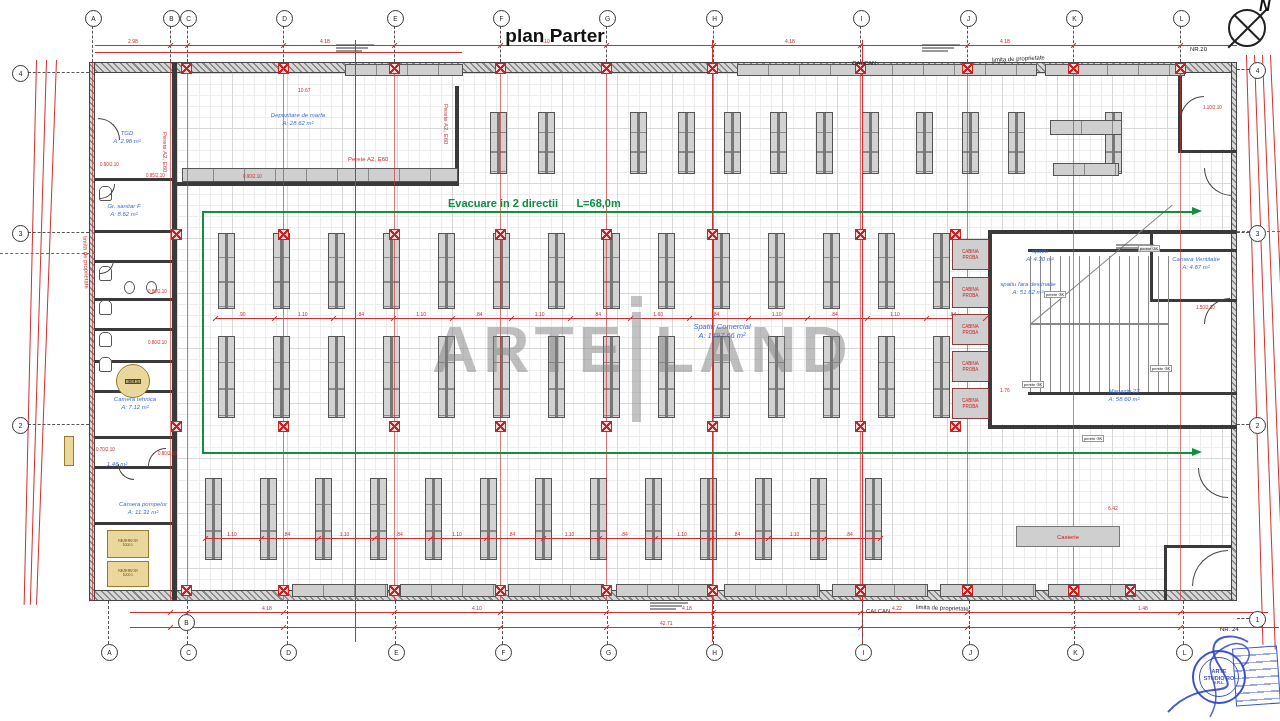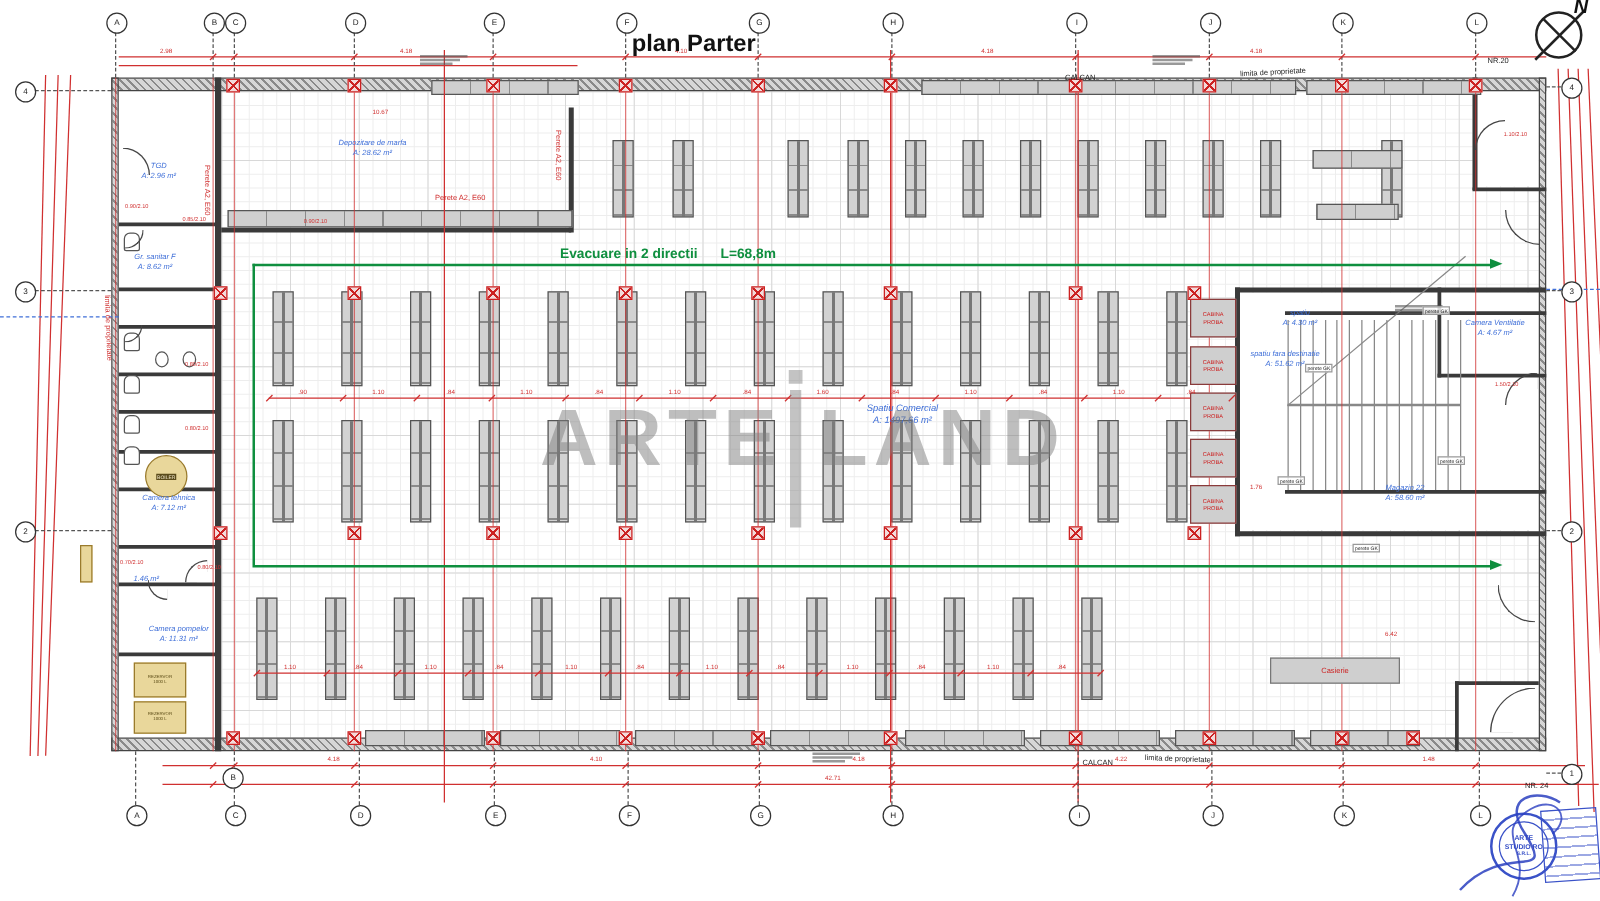--- a/index.html
+++ b/index.html
@@ -358,21 +358,21 @@
     <div class="abs cross" style="left: 171px; top: 421px; width: 11px; height: 11px;"></div>
     <div class="abs cross" style="left: 278px; top: 421px; width: 11px; height: 11px;"></div>
     <div class="abs cross" style="left: 389px; top: 421px; width: 11px; height: 11px;"></div>
     <div class="abs cross" style="left: 495px; top: 421px; width: 11px; height: 11px;"></div>
     <div class="abs cross" style="left: 601px; top: 421px; width: 11px; height: 11px;"></div>
     <div class="abs cross" style="left: 707px; top: 421px; width: 11px; height: 11px;"></div>
     <div class="abs cross" style="left: 855px; top: 421px; width: 11px; height: 11px;"></div>
     <div class="abs cross" style="left: 950px; top: 421px; width: 11px; height: 11px;"></div>
     <div class="abs greenline" style="left: 202px; top: 211px; width: 990px; height: 1.5px;"></div>
     <div class="abs " style="left: 1192px; top: 207px; width: 0px; height: 0px; border-top: 4.5px solid transparent; border-bottom: 4.5px solid transparent; border-left: 10px solid rgb(15, 143, 63); z-index: 13;"></div>
-    <div class="abs evac-text" style="left: 448px; top: 197px; width: 320px; height: 12px;">Evacuare in 2 directii      L=68,8m</div>
+    <div class="abs evac-text" style="left: 448px; top: 197px; width: 320px; height: 12px;">Evacuare in 2 directii      L=68,0m</div>
     <div class="abs greenline" style="left: 202px; top: 452px; width: 990px; height: 1.5px;"></div>
     <div class="abs " style="left: 1192px; top: 448px; width: 0px; height: 0px; border-top: 4.5px solid transparent; border-bottom: 4.5px solid transparent; border-left: 10px solid rgb(15, 143, 63); z-index: 13;"></div>
     <div class="abs greenline" style="left: 202px; top: 211px; width: 1.5px; height: 241px;"></div>
     <div class="abs bluedash" style="left: 0px; top: 253px; width: 95px; height: 0px;"></div>
     <div class="abs bluedash" style="left: 1237px; top: 231px; width: 43px; height: 0px;"></div>
     <div class="abs bubble" style="left: 85px; top: 10px; width: 15px; height: 15px;">A</div>
     <div class="abs leader" style="left: 92px; top: 26px; width: 0px; height: 36px;"></div>
     <div class="abs bubble" style="left: 163px; top: 10px; width: 15px; height: 15px;">B</div>
     <div class="abs leader" style="left: 170px; top: 26px; width: 0px; height: 36px;"></div>
     <div class="abs bubble" style="left: 180px; top: 10px; width: 15px; height: 15px;">C</div>

